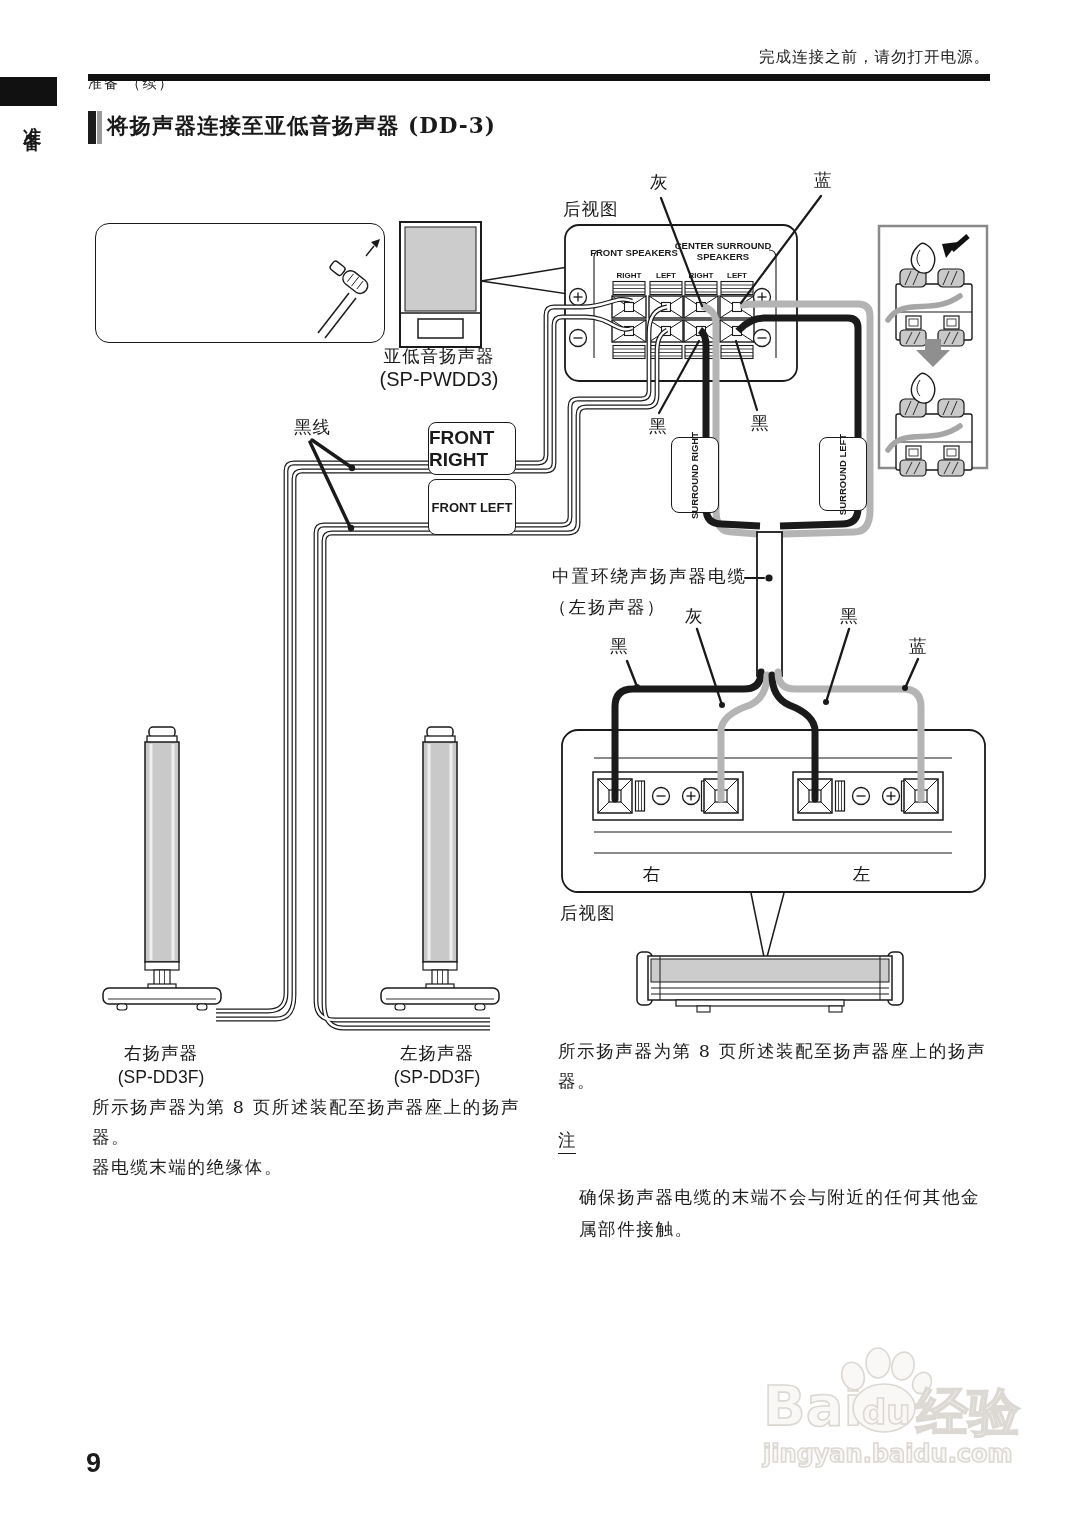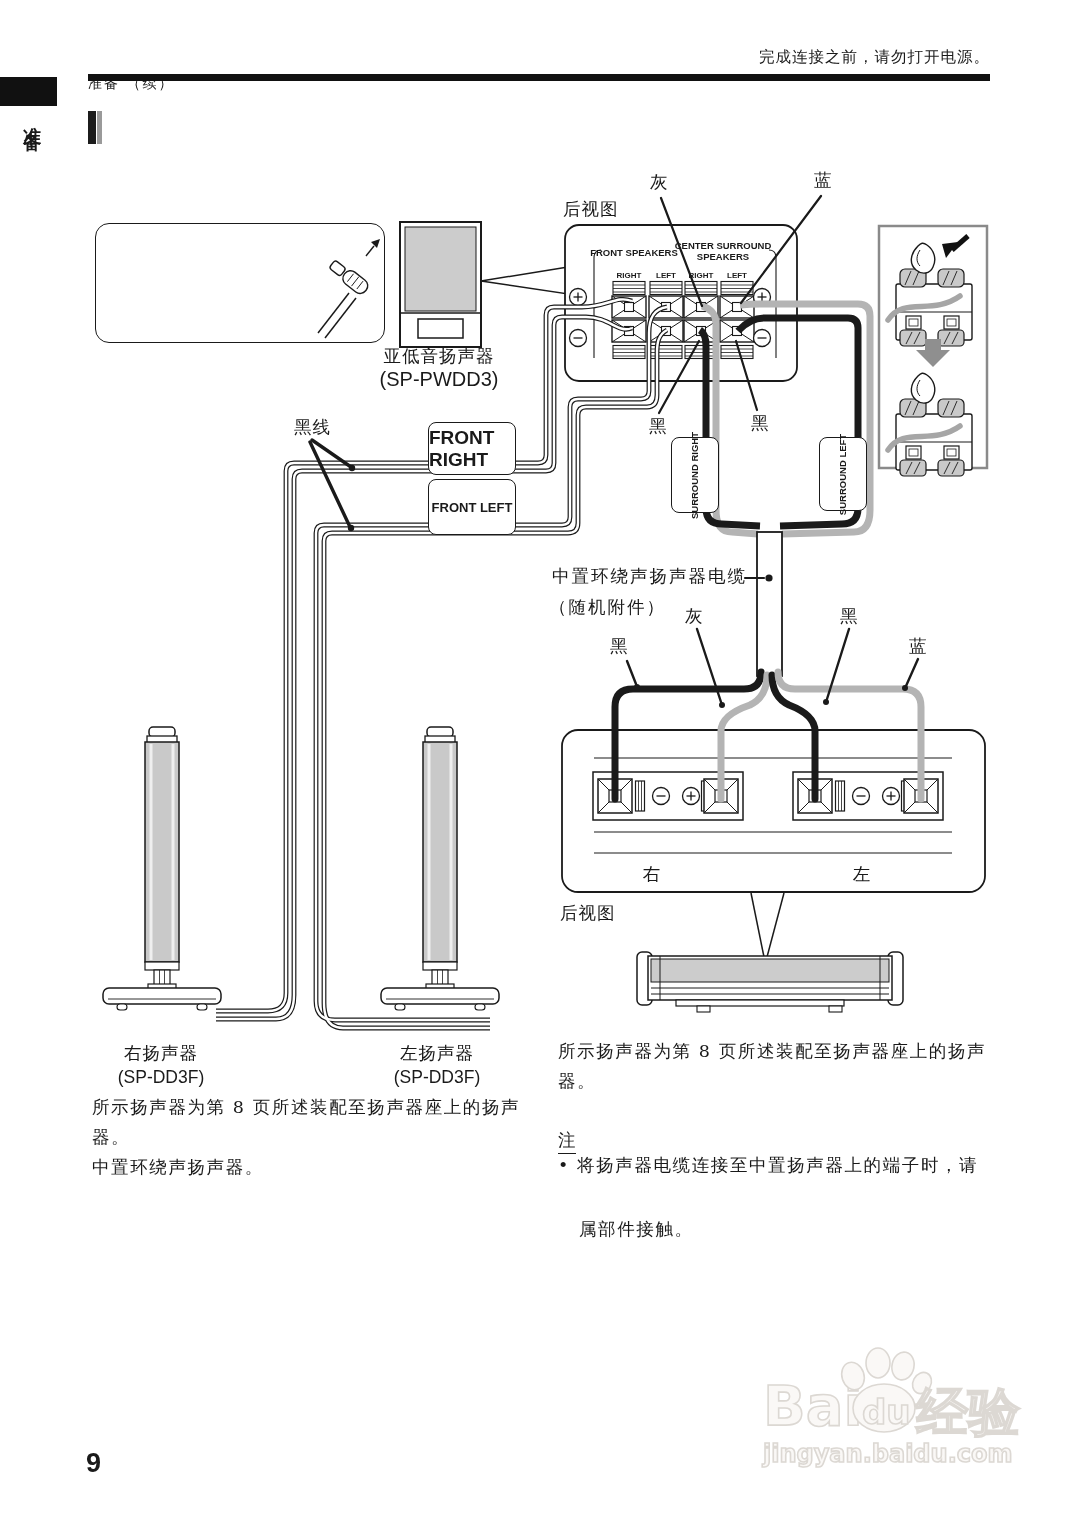--- a/index.html
+++ b/index.html
@@ -289,20 +289,21 @@
 </svg>
 
 <div class="abs hdr-left cjk">准备 （续）</div>
 <div class="abs hdr-right cjk">完成连接之前，请勿打开电源。</div>
 <div class="abs hdr-rule"></div>
 <div class="abs side-tab"></div>
 <div class="abs side-tab-text cjk">准备</div>
 
 <div class="abs title-bar1"></div>
 <div class="abs title-bar2"></div>
+<div class="abs page-title cjk">将扬声器连接至亚低音扬声器 (DD-3)</div>
 
 <div class="abs tip-box"></div>
 
 <div class="abs lbl cjk" style="left:563px;top:197px;">后视图</div>
 <div class="abs lbl cjk center" style="left:376px;top:344px;width:126px;">亚低音扬声器</div>
 <div class="abs lat center" style="left:374px;top:368px;width:130px;font-size:20px;">(SP-PWDD3)</div>
 
 <div class="abs lbl cjk" style="left:650px;top:170px;">灰</div>
 <div class="abs lbl cjk" style="left:814px;top:168px;">蓝</div>
 <div class="abs lbl cjk" style="left:649px;top:414px;">黑</div>
@@ -316,40 +317,40 @@
       <span>FRONT LEFT</span>
     </div>
 <div class="abs box-label vlabel" style="left:671px;top:437px;width:46px;height:74px;font-size:9.5px;">
       <span>SURROUND RIGHT</span>
     </div>
 <div class="abs box-label vlabel" style="left:819px;top:437px;width:46px;height:72px;font-size:9.5px;">
       <span>SURROUND LEFT</span>
     </div>
 
 <div class="abs lbl cjk" style="left:552px;top:564px;letter-spacing:2px;">中置环绕声扬声器电缆</div>
-<div class="abs lbl cjk" style="left:549px;top:595px;letter-spacing:2px;">（随机附件）</div>
+<div class="abs lbl cjk" style="left:549px;top:595px;letter-spacing:2px;">（左扬声器）</div>
 <div class="abs lbl cjk" style="left:610px;top:634px;">黑</div>
 <div class="abs lbl cjk" style="left:685px;top:604px;">灰</div>
 <div class="abs lbl cjk" style="left:840px;top:604px;">黑</div>
 <div class="abs lbl cjk" style="left:909px;top:634px;">蓝</div>
 
 <div class="abs lbl cjk center" style="left:638px;top:862px;width:28px;">右</div>
 <div class="abs lbl cjk center" style="left:848px;top:862px;width:28px;">左</div>
 <div class="abs lbl cjk" style="left:560px;top:901px;">后视图</div>
 
 <div class="abs body-text cjk" style="left:558px;top:1039px;">所示扬声器为第 8 页所述装配至扬声器座上的扬声</div>
 <div class="abs body-text cjk" style="left:558px;top:1069px;">器。</div>
 
 <div class="abs cjk note-title" style="left:558px;top:1128px;">注</div>
-<div class="abs body-text cjk" style="left:558px;top:1153px;">• 将扬声器电缆连接至中置扬声器上的端子时，请</div>
+<div class="abs body-text cjk" style="left:579px;top:1185px;">确保扬声器电缆的末端不会与附近的任何其他金</div>
 <div class="abs body-text cjk" style="left:579px;top:1217px;">属部件接触。</div>
 
 <div class="abs lbl cjk center" style="left:100px;top:1041px;width:122px;">右扬声器</div>
 <div class="abs lat center" style="left:100px;top:1067px;width:122px;font-size:17.5px;">(SP-DD3F)</div>
 <div class="abs lbl cjk center" style="left:376px;top:1041px;width:122px;">左扬声器</div>
 <div class="abs lat center" style="left:376px;top:1067px;width:122px;font-size:17.5px;">(SP-DD3F)</div>
 <div class="abs body-text cjk" style="left:92px;top:1095px;">所示扬声器为第 8 页所述装配至扬声器座上的扬声</div>
 <div class="abs body-text cjk" style="left:92px;top:1125px;">器。</div>
-<div class="abs body-text cjk" style="left:92px;top:1155px;">中置环绕声扬声器。</div>
+<div class="abs body-text cjk" style="left:92px;top:1155px;">器电缆末端的绝缘体。</div>
 
 <div class="abs pageno" style="left:86px;top:1448px;">9</div>
 
 </div>
 
 </body></html>

